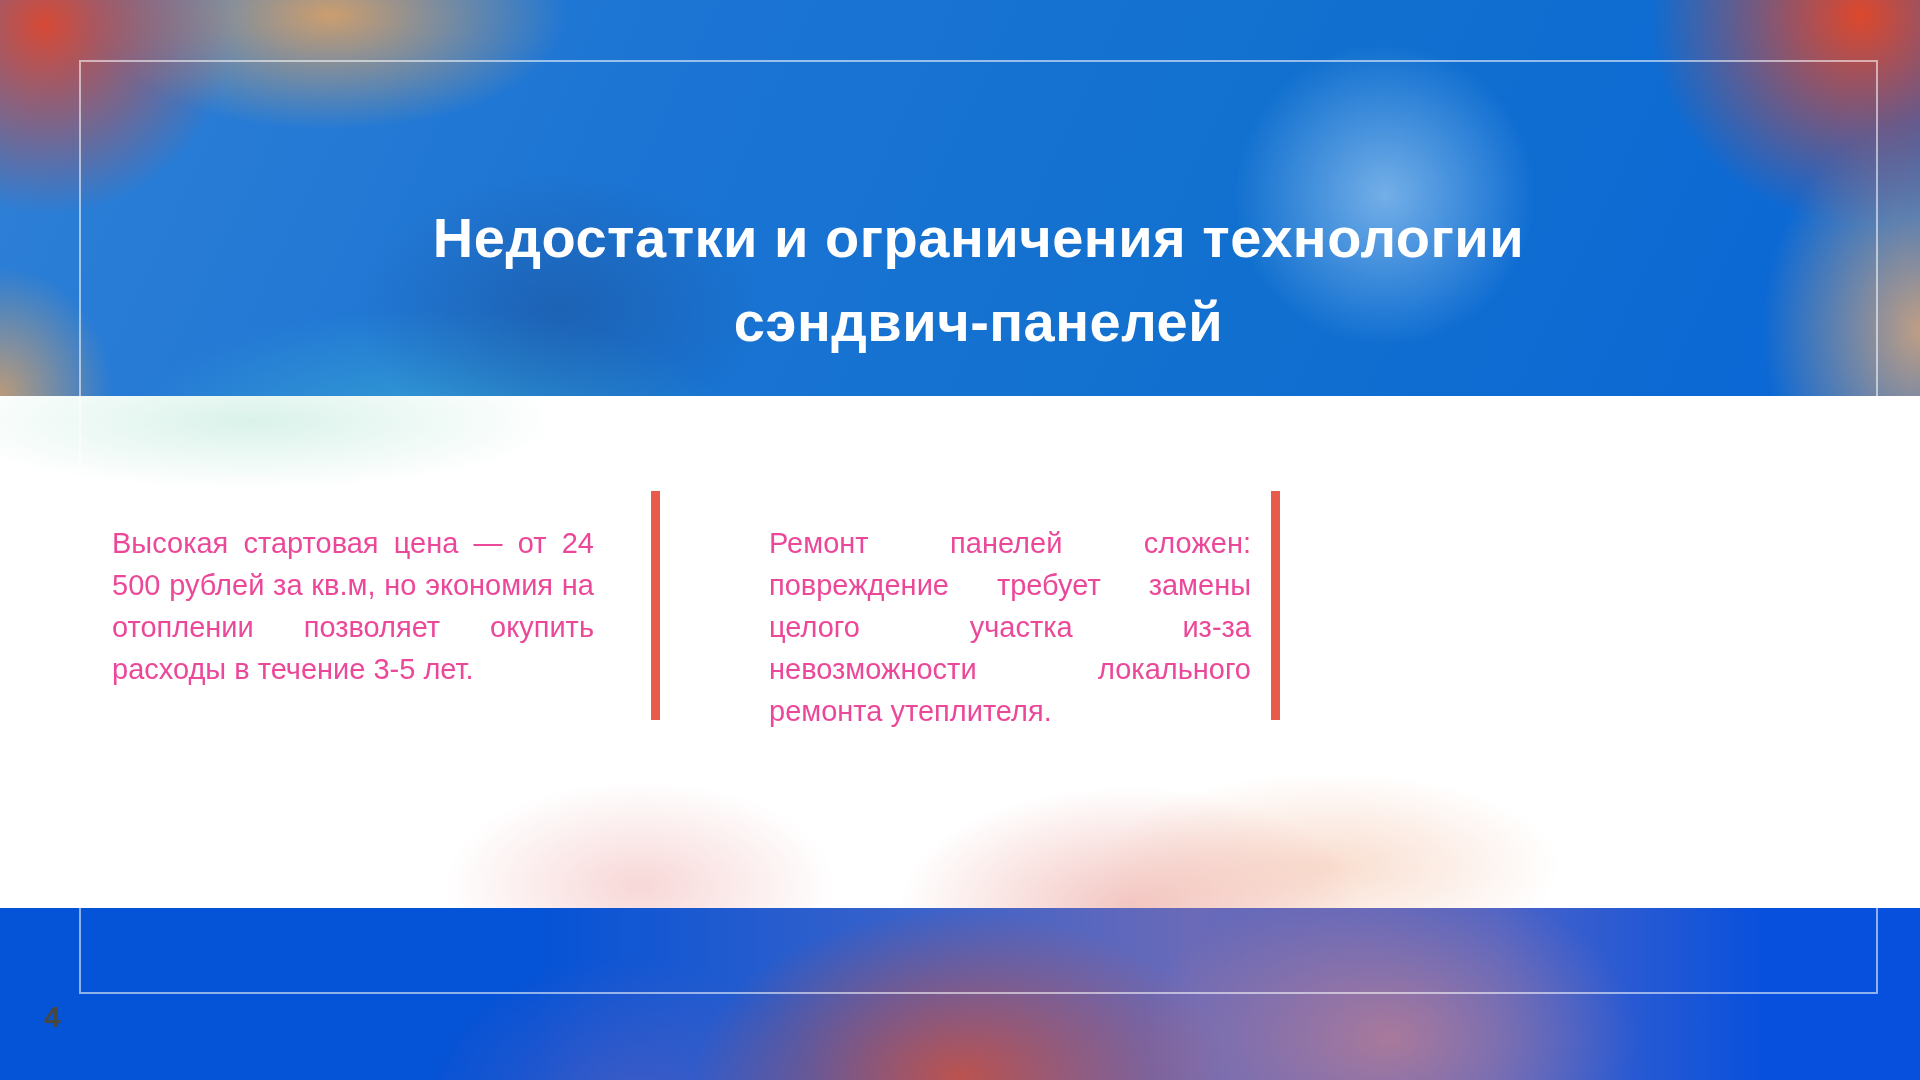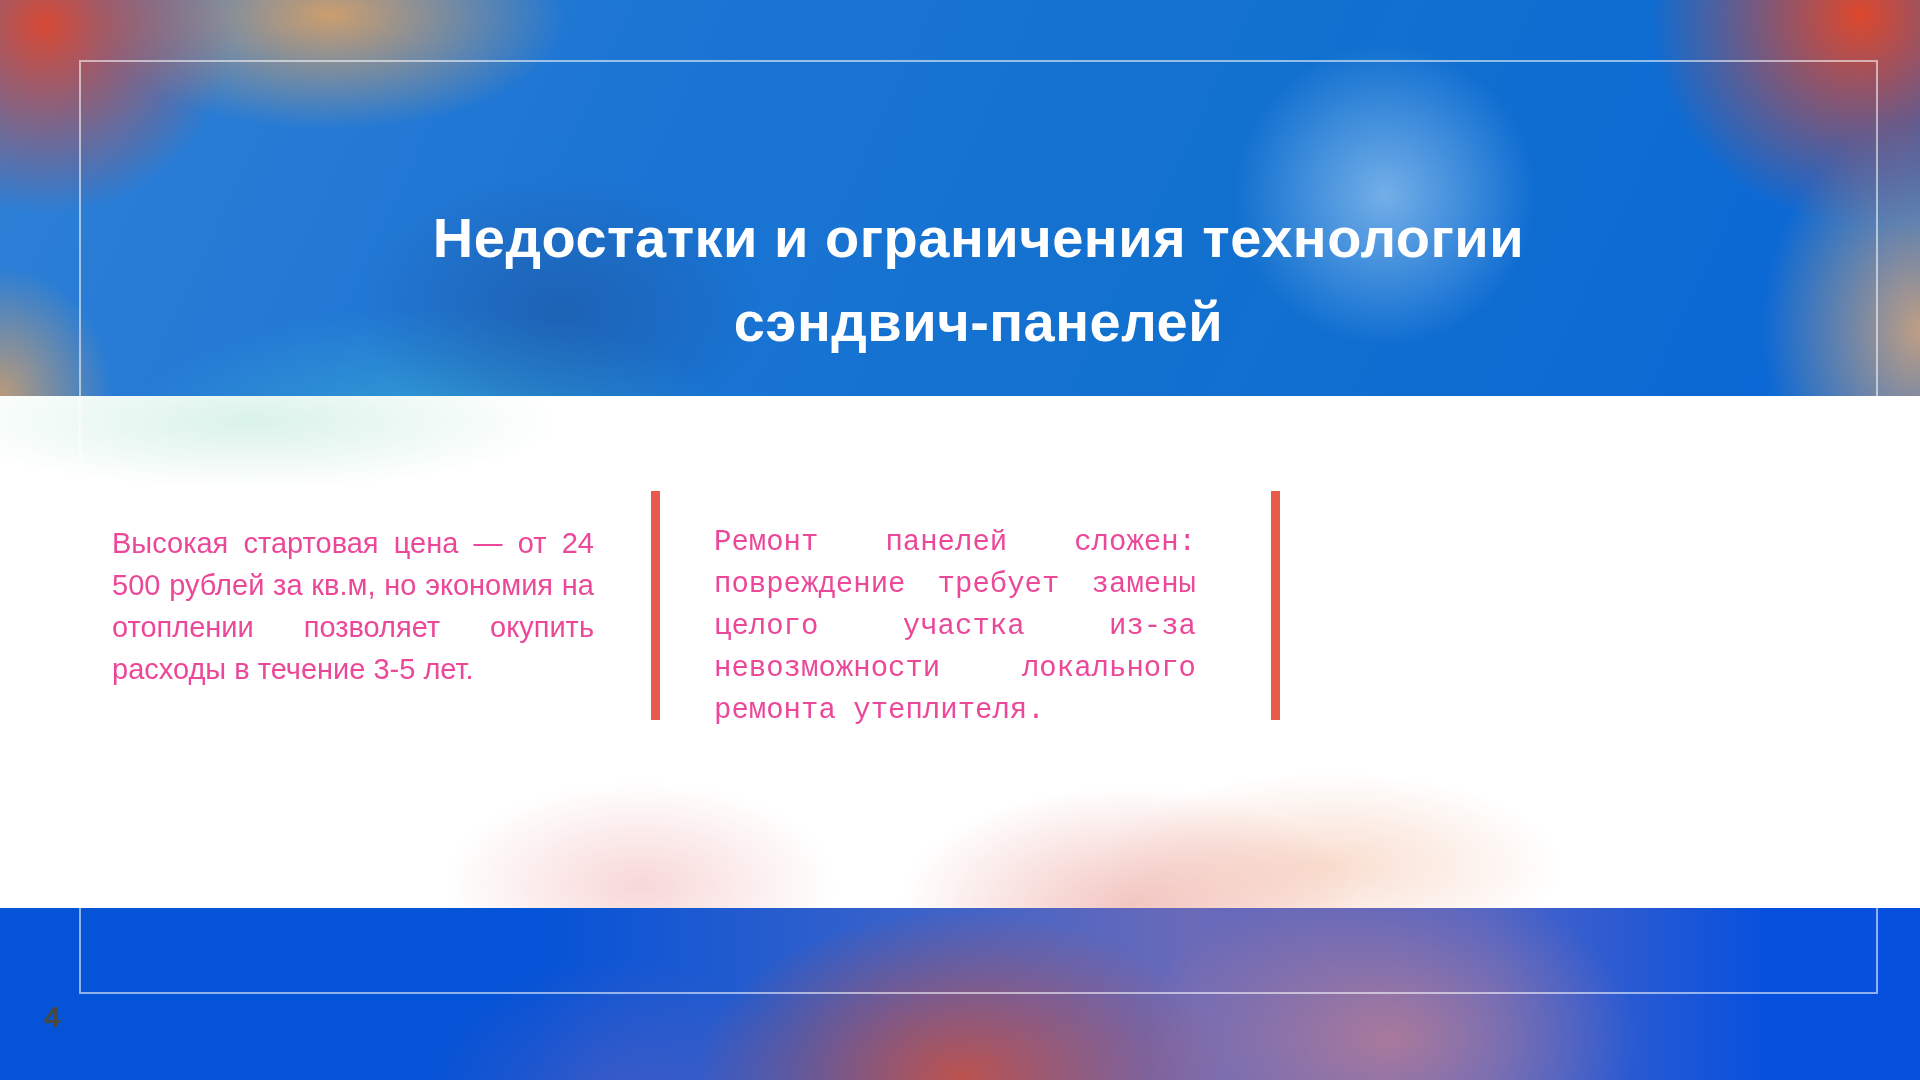--- a/index.html
+++ b/index.html
@@ -89,21 +89,21 @@
     position: absolute;
     top: 482px;
     z-index: 3;
     color: #ec4899;
     font-size: 29px;
     line-height: 42px;
     text-align: justify;
     margin-top: 40px;
   }
   .col-1 { left: 112px;  width: 482px; }
-  .col-2 { left: 714px;  width: 482px; font-family: Liberation Mono, monospace; }
+  .col-2 { left: 769px;  width: 482px; }
   .col-3 { left: 1345px; width: 507px; }
 
   .v-divider {
     position: absolute;
     top: 491px;
     width: 9px; height: 229px;
     background: #e85a49;
     z-index: 3;
   }
   .v-divider.d1 { left: 651px; }

